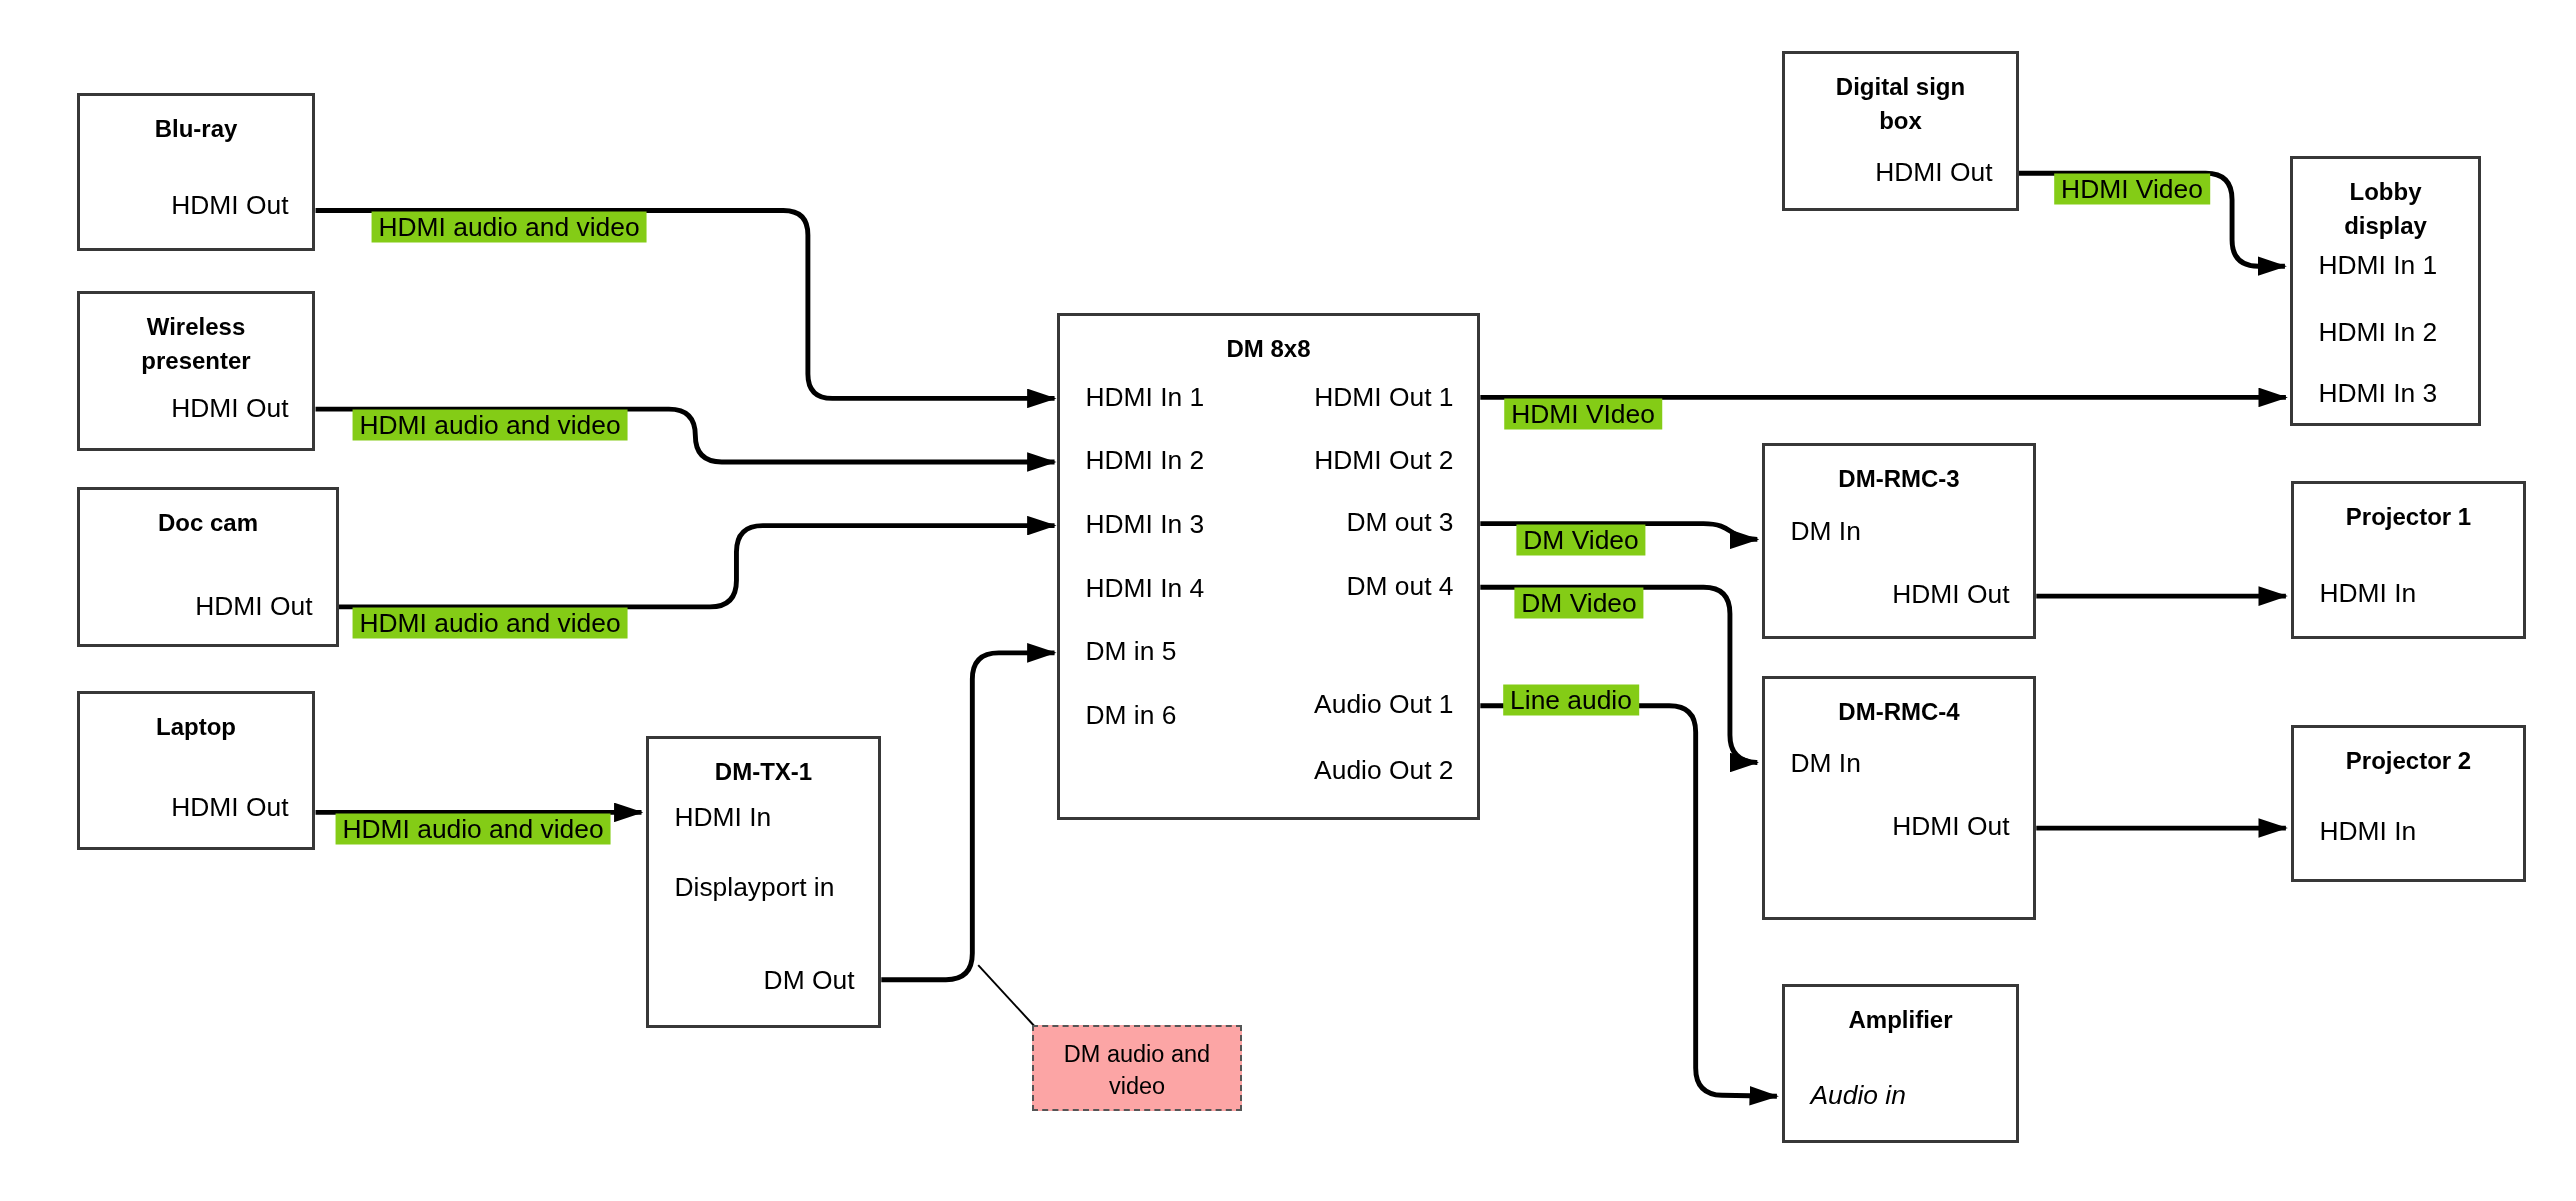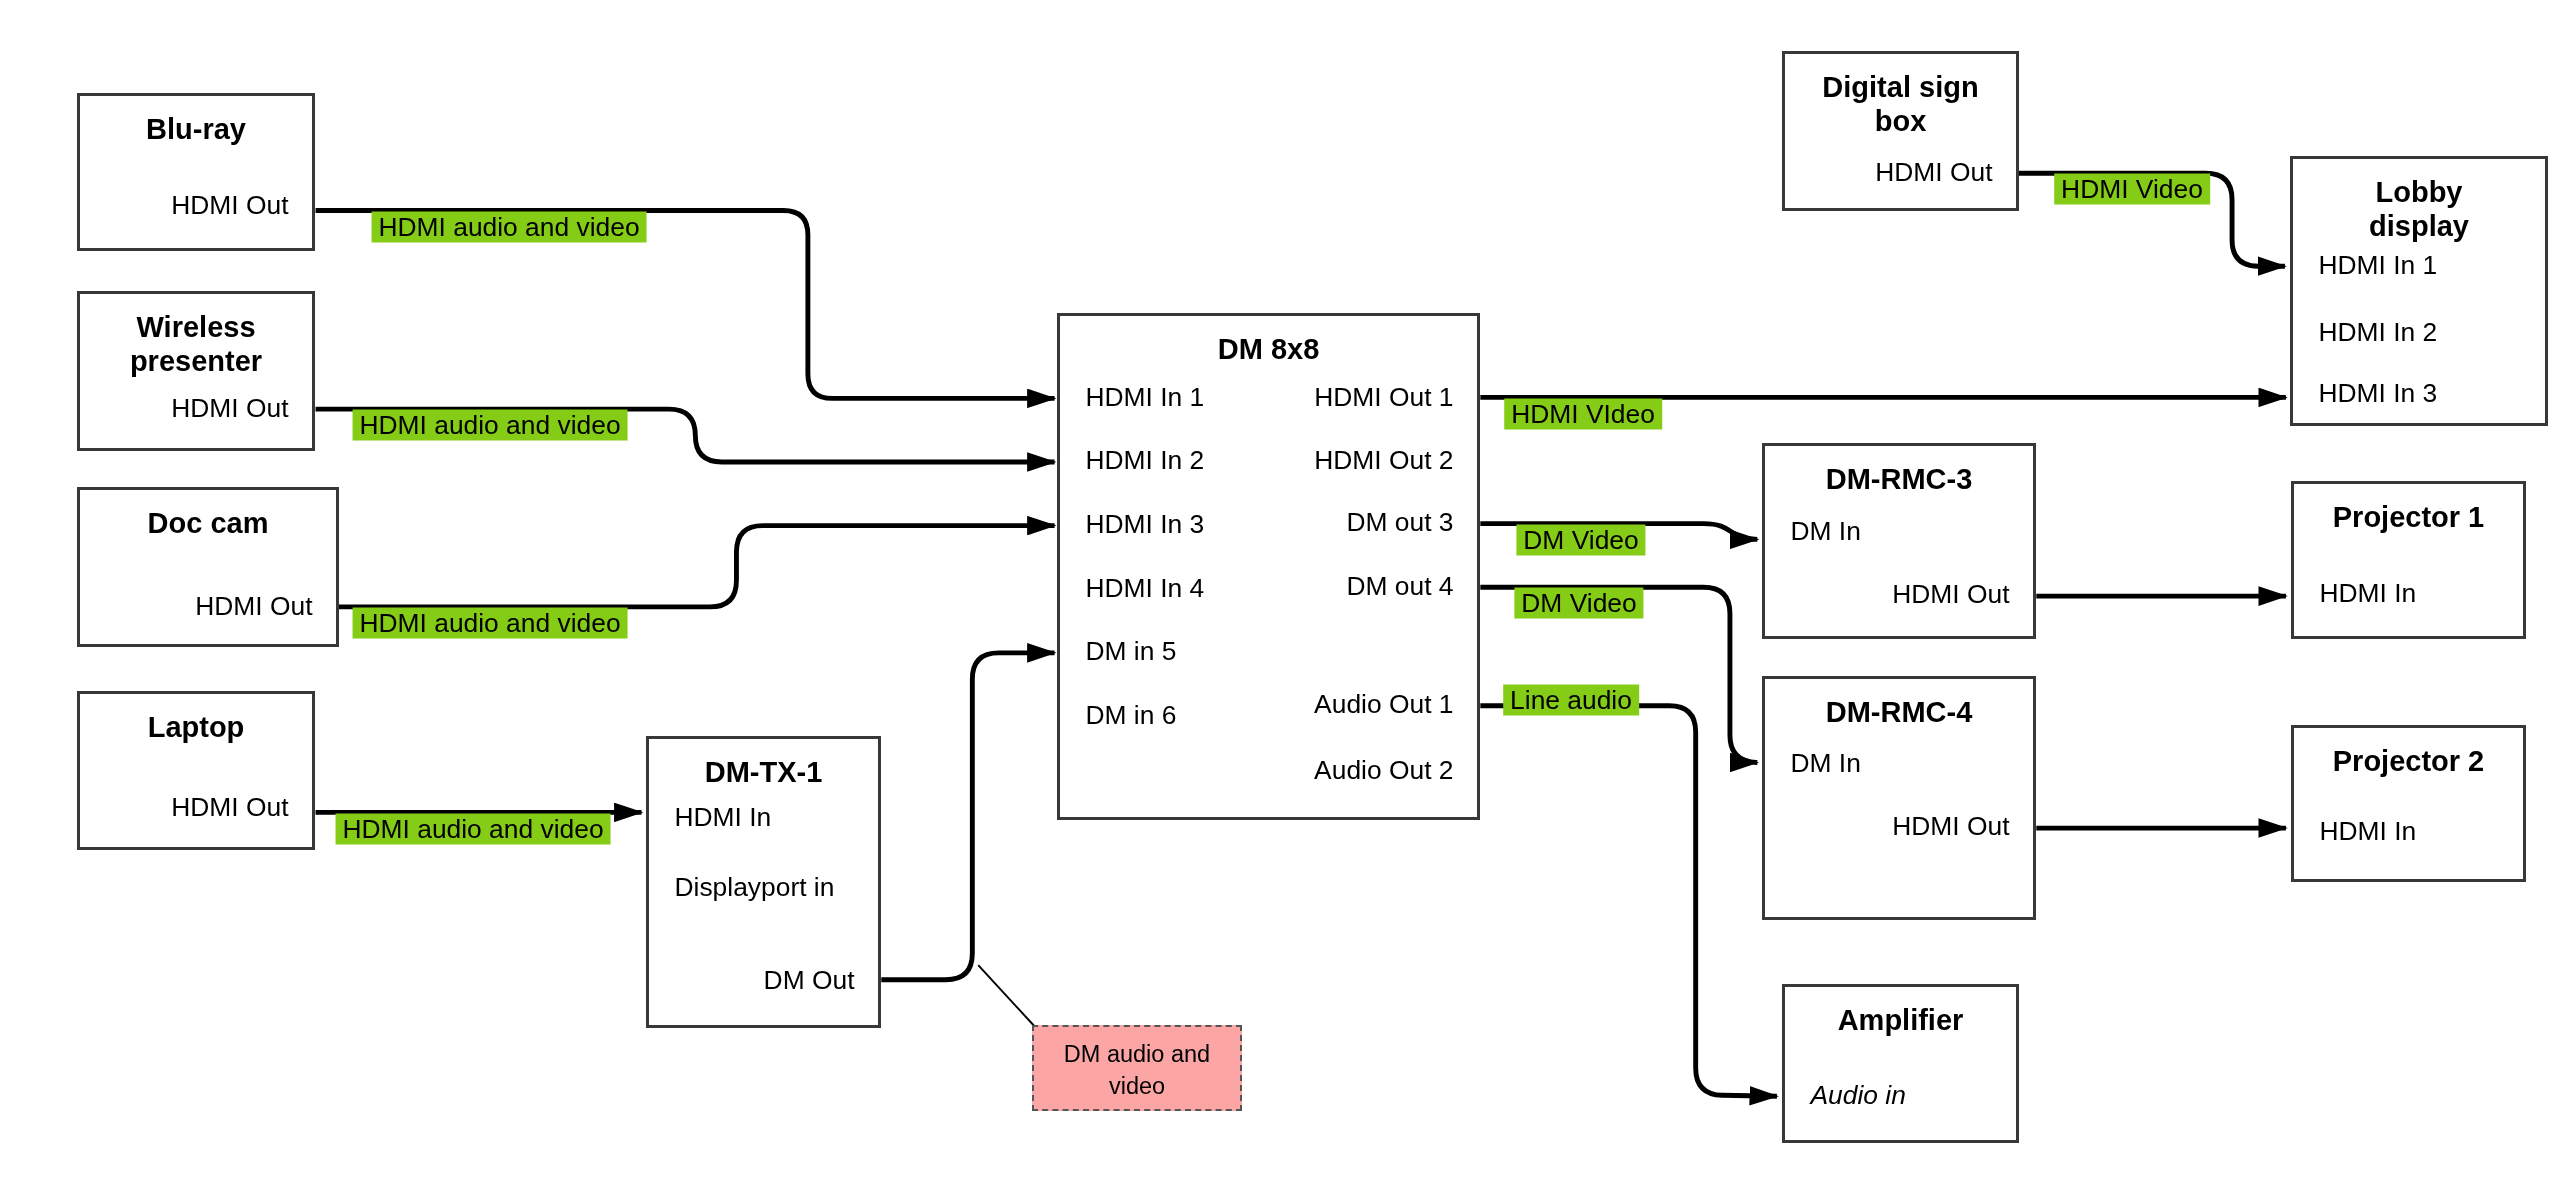--- a/index.html
+++ b/index.html
@@ -7,21 +7,21 @@
     position:relative;width:2576px;height:1201px;background:var(--bg,#fff);
     font-family:"Liberation Sans",sans-serif;color:#000;overflow:hidden;
   }
   svg.connector-layer{position:absolute;left:0;top:0;width:100%;height:100%;}
   path.connector{fill:none;stroke:var(--line-color,#000);stroke-width:5;stroke-linecap:butt;}
   path.connector.leader{stroke-width:2;}
   .node{
     position:absolute;border:3.9px solid var(--box-border,#383838);
     background:#fff;box-sizing:border-box;
   }
-  .node-title{margin-top:15.7px;text-align:center;font-weight:bold;font-size:29px;line-height:34px;}
+  .node-title{margin-top:15.7px;text-align:center;font-weight:bold;font-size:24px;line-height:34px;}
   .port{position:absolute;font-size:26.4px;line-height:31px;white-space:nowrap;}
   .port.left{left:25.5px;}
   .port.right{right:23.5px;}
   .edge-label{
     position:absolute;transform:translate(-50%,-50%);background:#84cc16;
     padding:0 6.9px;font-size:26.4px;line-height:31px;white-space:nowrap;margin-top:16px;
   }
   .callout{
     position:absolute;border:2px dashed var(--callout-border,#555);box-sizing:border-box;
     background:#fca5a5;text-align:center;font-size:23.5px;line-height:32px;padding-top:10.8px;
@@ -101,21 +101,21 @@
       <div class="port right" style="top: 373px;">Audio Out 1</div>
       <div class="port right" style="top: 439px;">Audio Out 2</div>
     </div>
     <div class="node" style="left: 1782px; top: 51px; width: 237px; height: 160px;">
       <div class="node-title">
         <div>Digital sign</div>
         <div>box</div>
       </div>
       <div class="port right" style="top: 103px;">HDMI Out</div>
     </div>
-    <div class="node" style="left: 2290px; top: 156px; width: 258px; height: 270px;">
+    <div class="node" style="left: 2290px; top: 156px; width: 191px; height: 270px;">
       <div class="node-title">
         <div>Lobby</div>
         <div>display</div>
       </div>
       <div class="port left" style="top: 91px;">HDMI In 1</div>
       <div class="port left" style="top: 158px;">HDMI In 2</div>
       <div class="port left" style="top: 219px;">HDMI In 3</div>
     </div>
     <div class="node" style="left: 1762px; top: 443px; width: 274px; height: 196px;">
       <div class="node-title">

